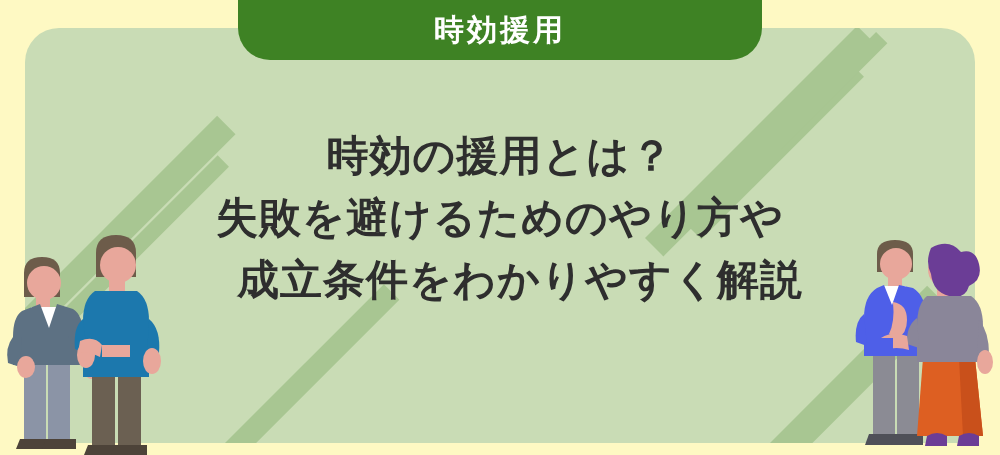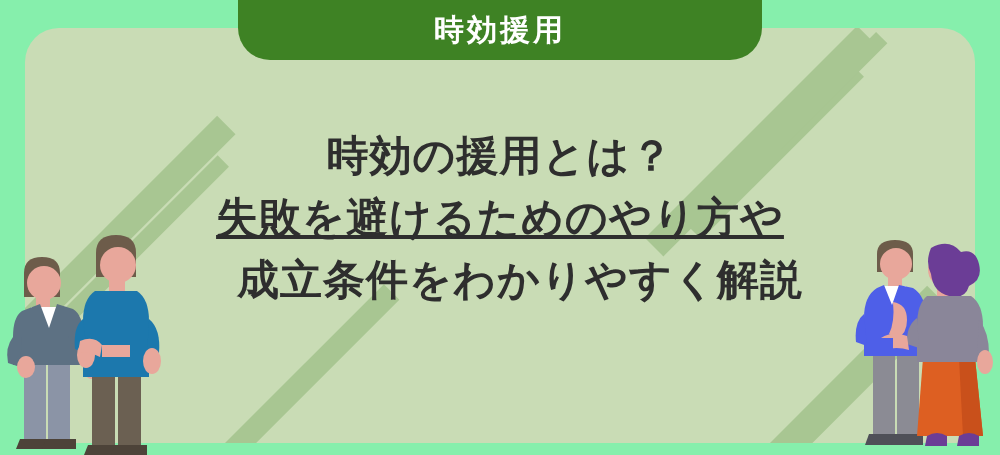--- a/index.html
+++ b/index.html
@@ -82,41 +82,41 @@
 
   
   .people { position: absolute; z-index: 35; }
   .people svg { display: block; }
   .people-left  { left: 0px;   top: 215px; }
   .people-right { left: 855px; top: 240px; }
 </style>
 </head>
 <body>
 
-<div id="stage" style="background: #86efac;">
+<div id="stage" style="background: #fef9c3;">
 
   <div class="panel" style="background: rgb(201, 220, 181);">
     <div id="stripe-host">
         <div class="stripe" style="left: -20px; top: 300px; width: 300px; height: 26px; background: rgb(168, 198, 146);"></div>
         <div class="stripe" style="left: 30px; top: 290px; width: 230px; height: 16px; background: rgb(168, 198, 146);"></div>
         <div class="stripe" style="left: 175px; top: 440px; width: 260px; height: 22px; background: rgb(168, 198, 146);"></div>
         <div class="stripe" style="left: 620px; top: 210px; width: 300px; height: 26px; background: rgb(168, 198, 146);"></div>
         <div class="stripe" style="left: 665px; top: 200px; width: 230px; height: 16px; background: rgb(168, 198, 146);"></div>
         <div class="stripe" style="left: 690px; top: 470px; width: 300px; height: 30px; background: rgb(168, 198, 146);"></div>
         <div class="stripe" style="left: 745px; top: 110px; width: 150px; height: 16px; background: rgb(168, 198, 146);"></div>
       </div>
   </div>
 
   <div class="badge" style="background: rgb(62, 130, 36);">
     <span class="badge-label" style="color: rgb(255, 255, 255);">時効援用</span>
   </div>
 
   <div class="headline">
     <div class="headline-line" style="color: rgb(46, 46, 46);">時効の援用とは？</div>
-    <div class="headline-line" style="color: rgb(46, 46, 46); text-decoration: underline;">失敗を避けるためのやり方や</div>
+    <div class="headline-line" style="color: rgb(46, 46, 46);">失敗を避けるためのやり方や</div>
     <div class="headline-line" style="color: rgb(46, 46, 46); margin-left: 40px;">成立条件をわかりやすく解説</div>
   </div>
 
   <div class="people people-left">
     <svg width="190" height="240" viewBox="0 0 190 240">
 
       <g>
         <rect x="24" y="140" width="22" height="84" fill="#8b94a6"></rect>
         <rect x="48" y="140" width="22" height="84" fill="#8b94a6"></rect>
         <path d="M20 224 h30 v10 h-34 z" fill="#4d4339"></path>

